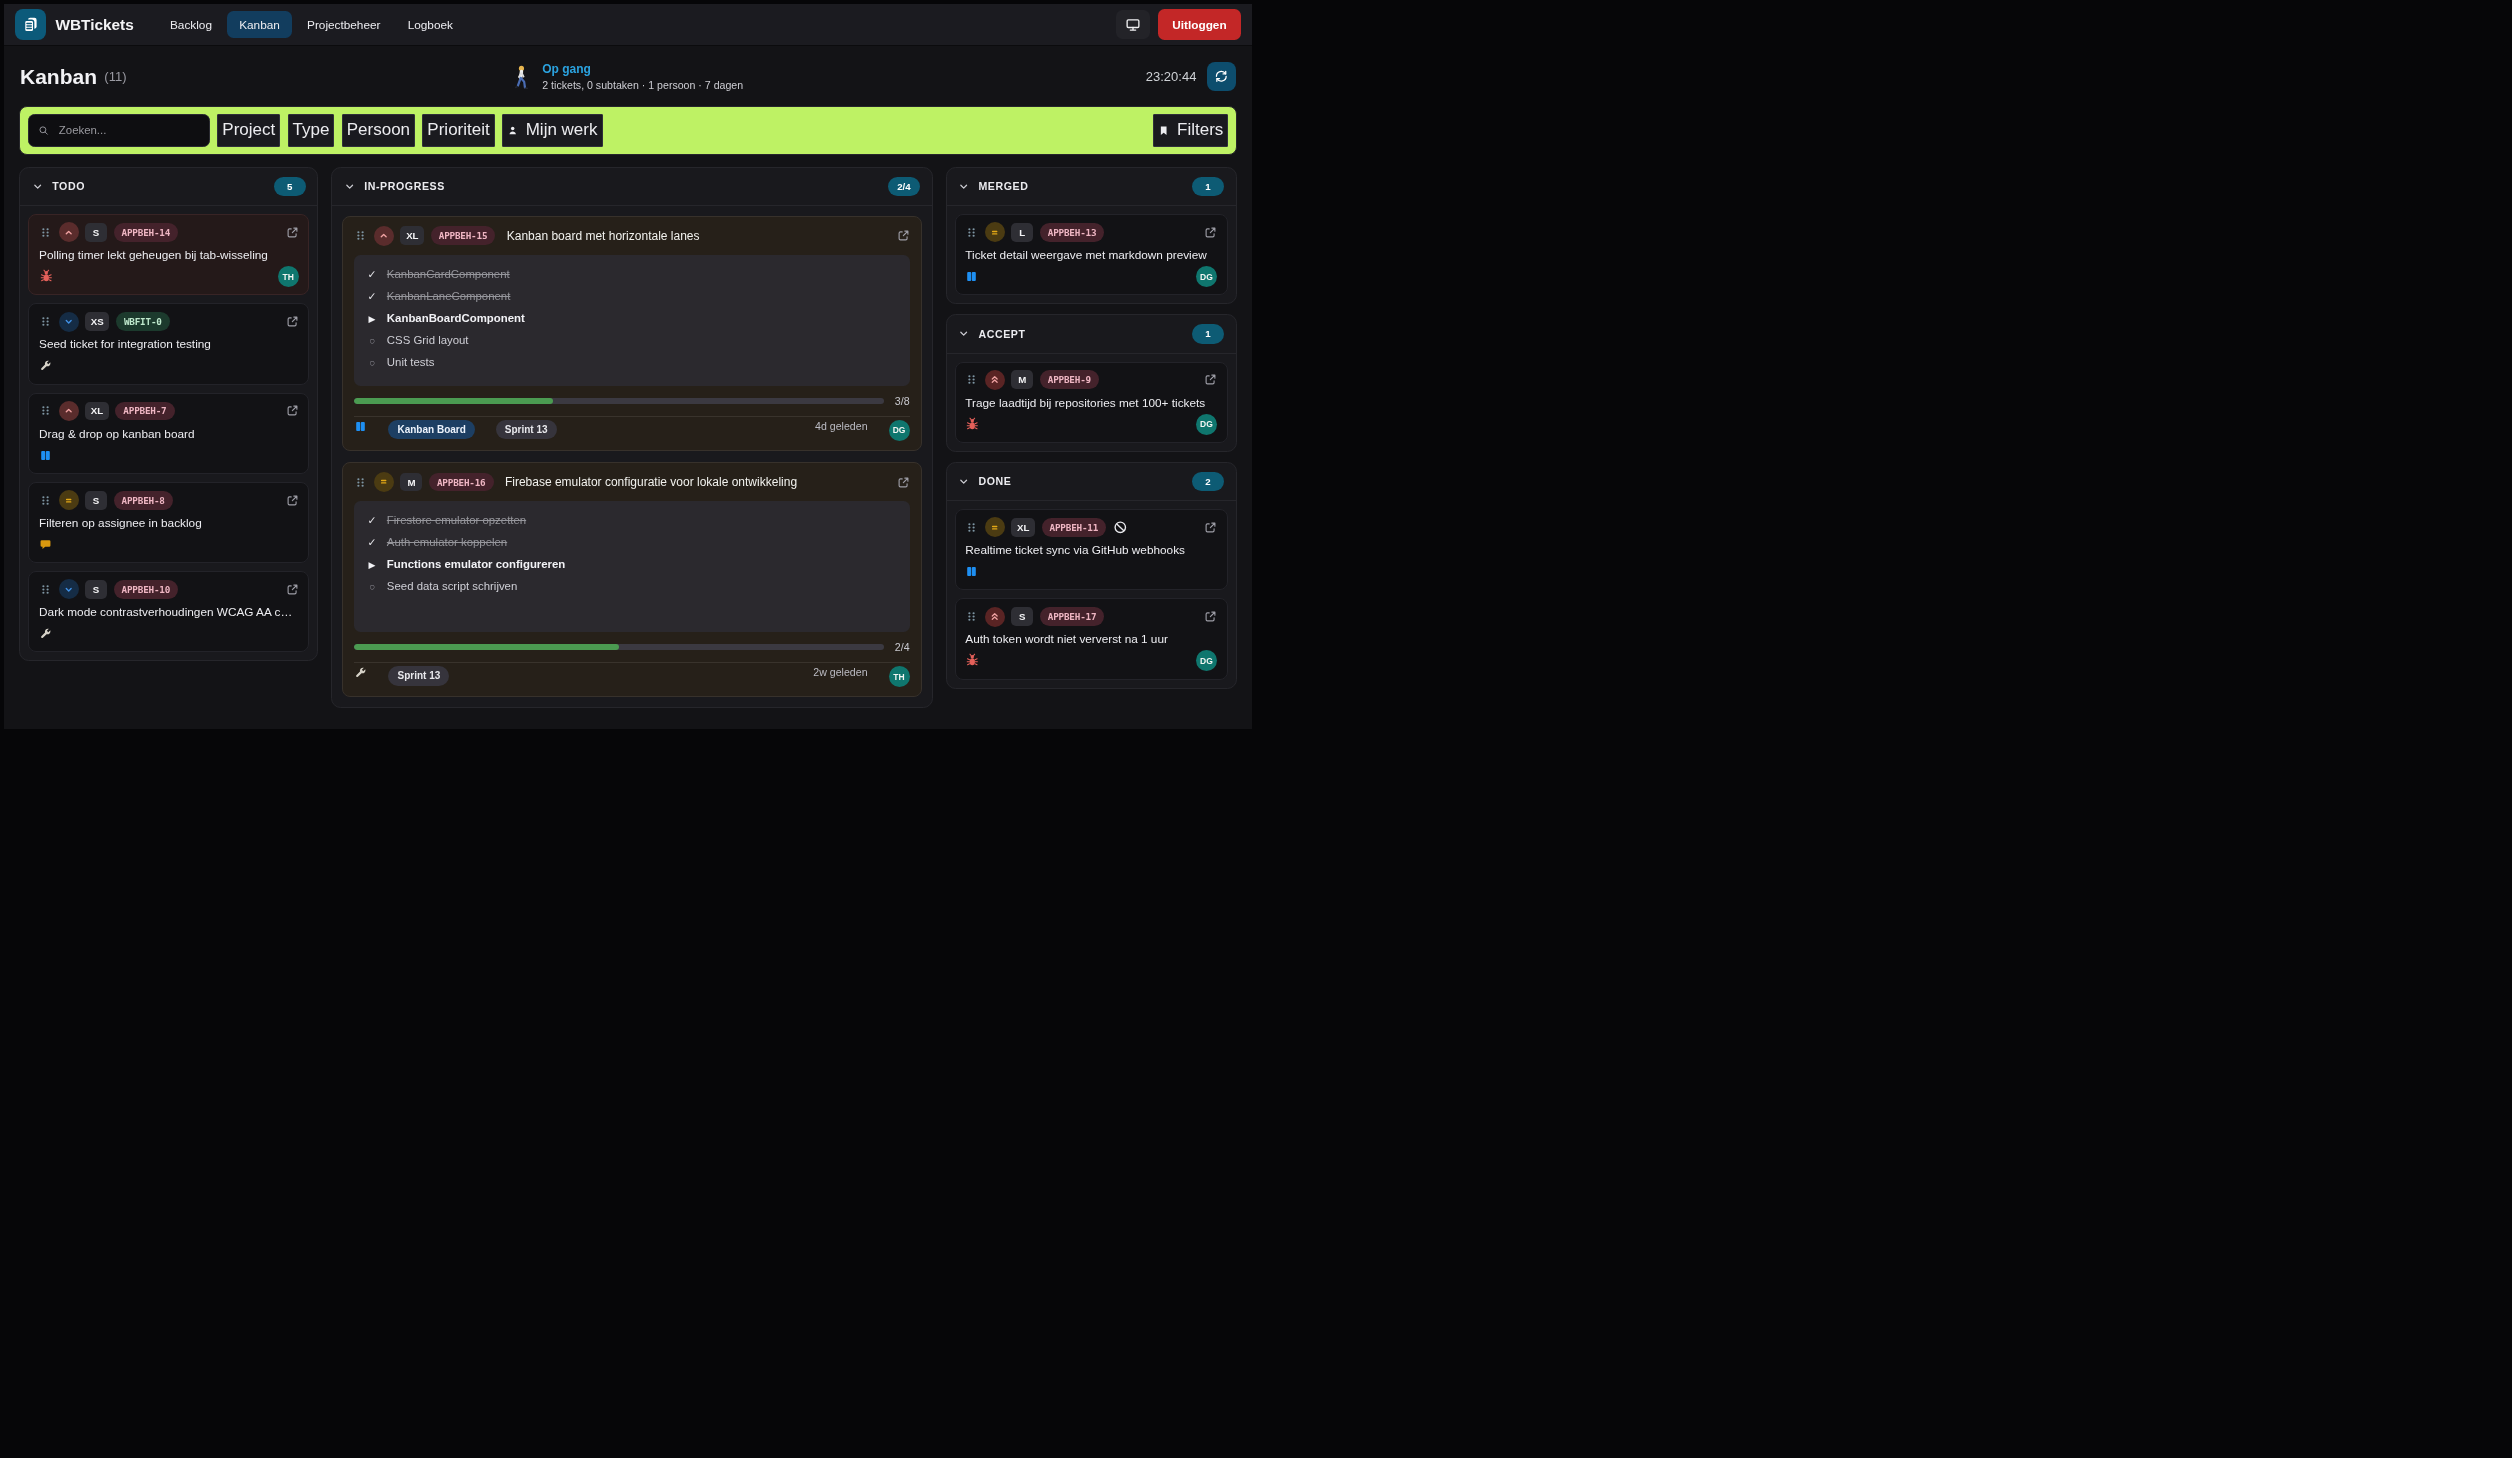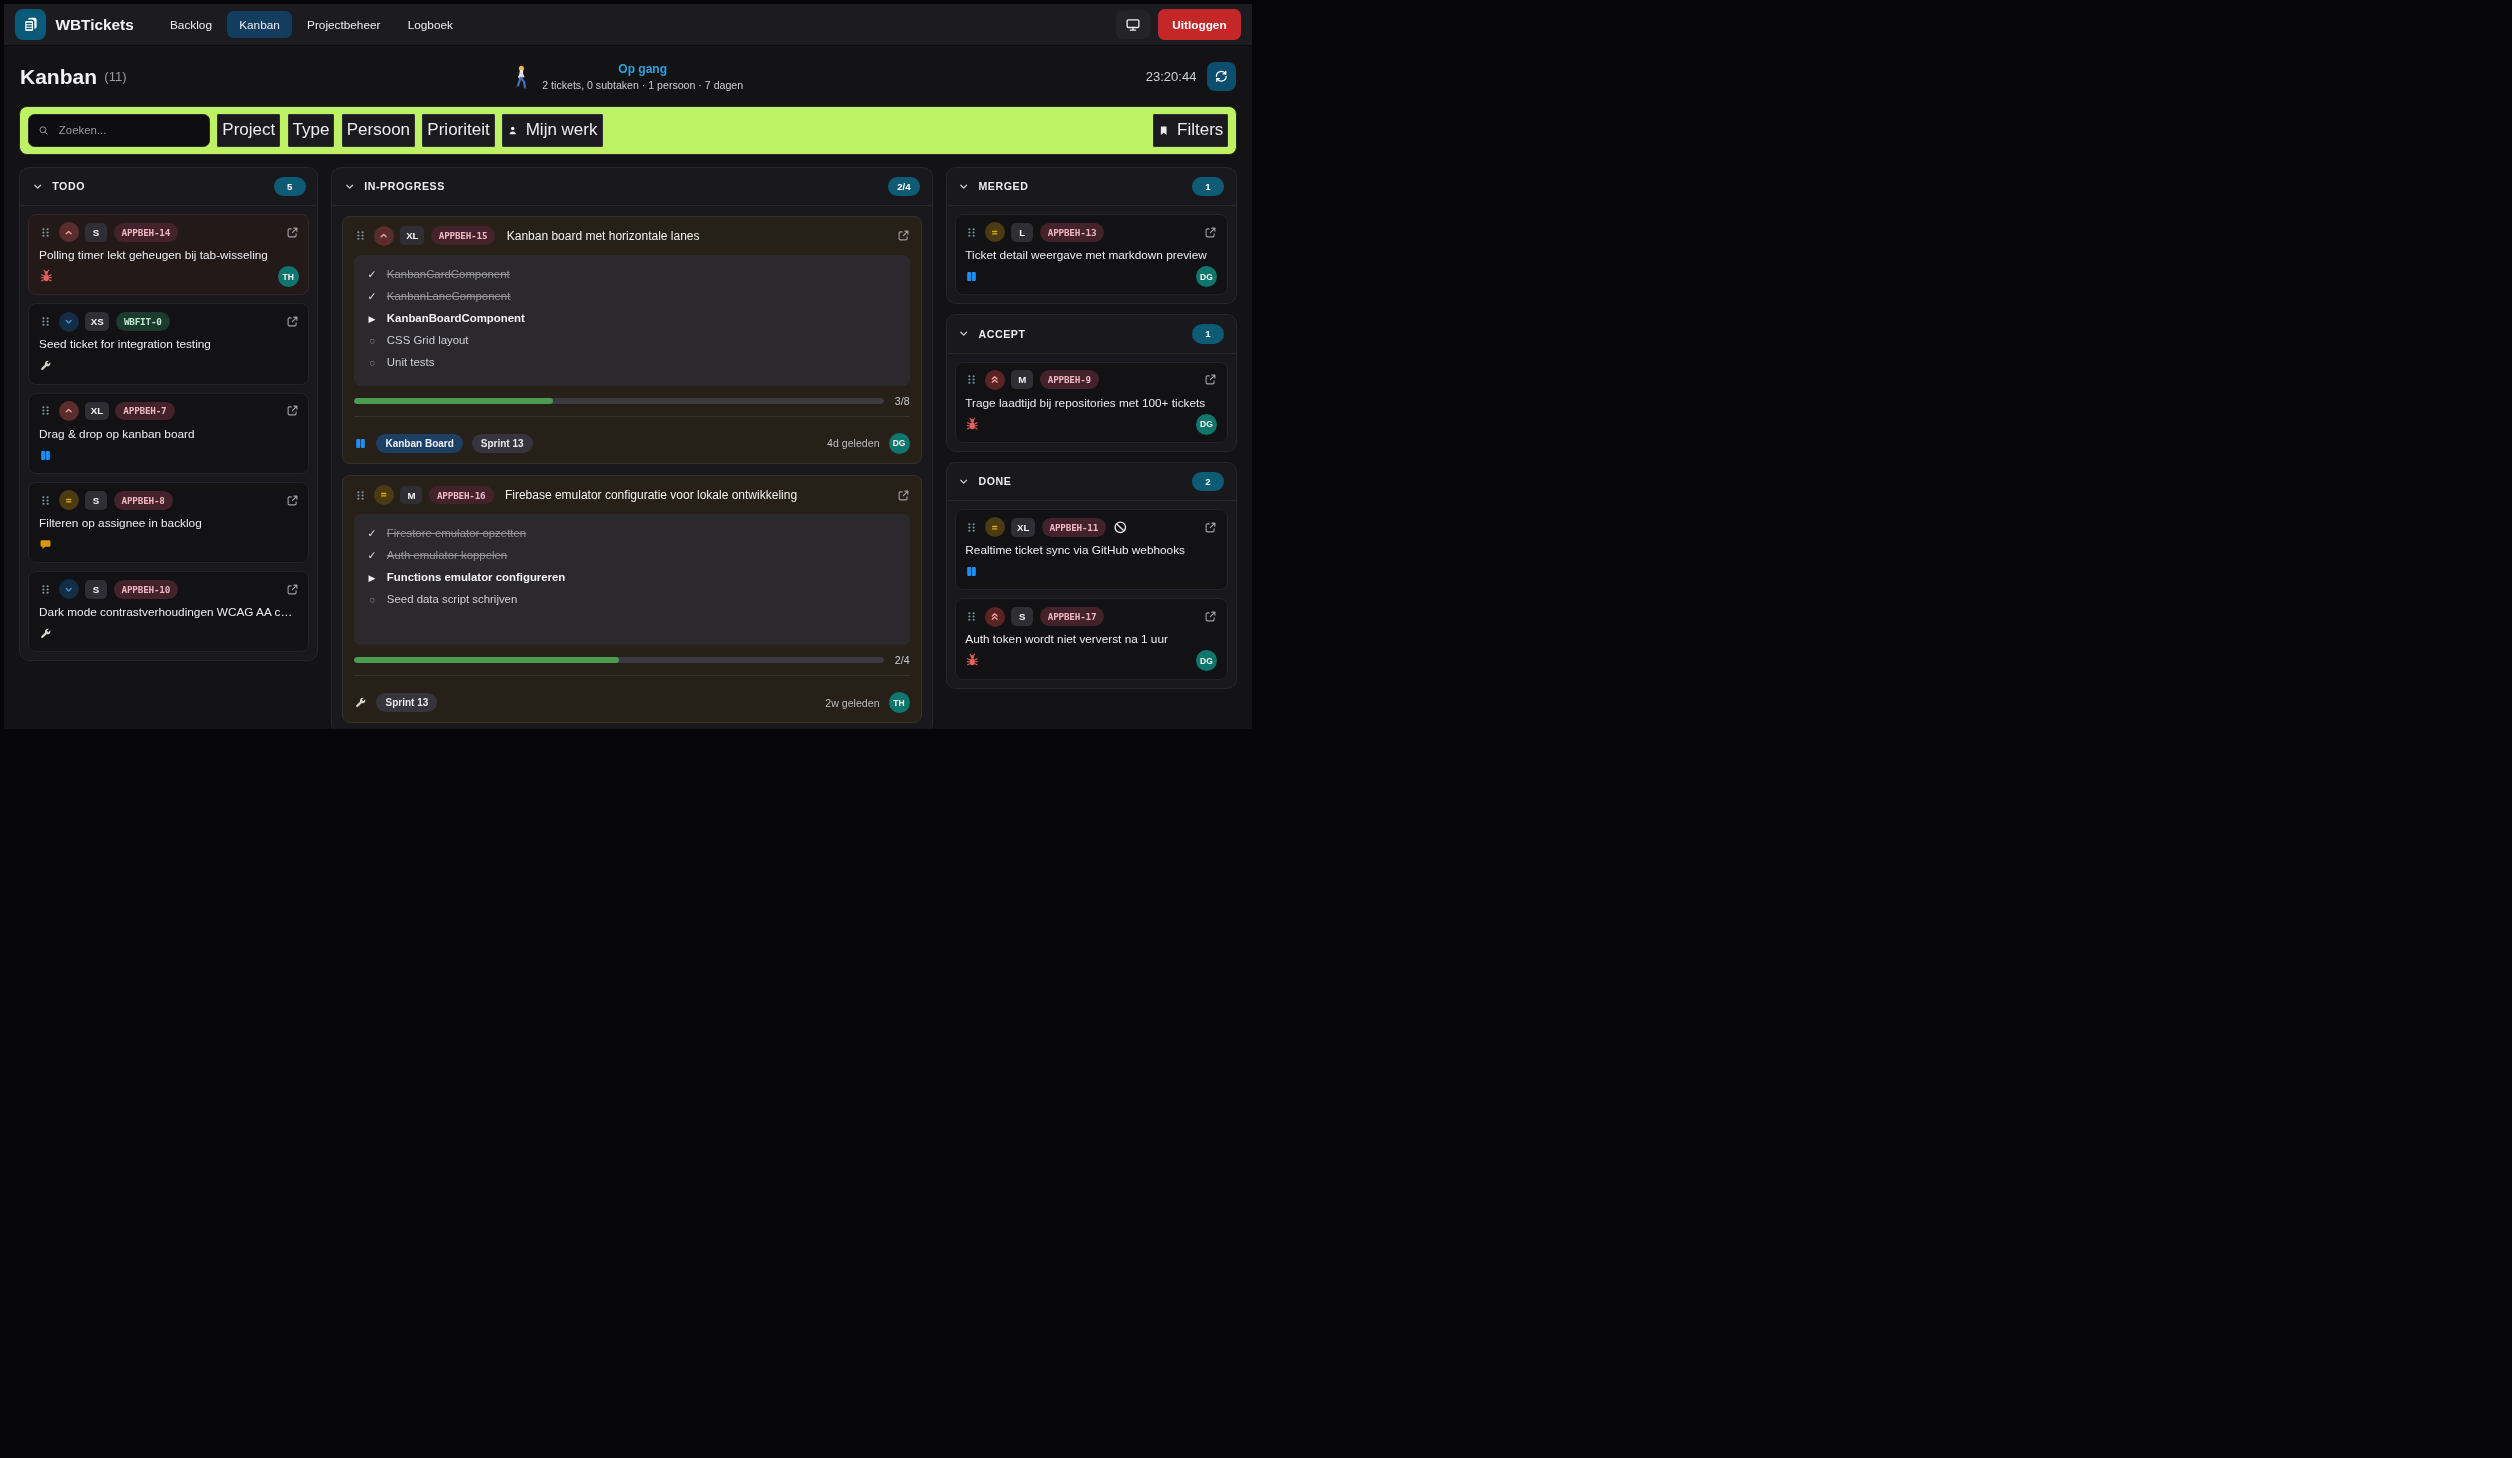--- a/index.html
+++ b/index.html
@@ -15,21 +15,21 @@
   .nav-item.active{background:#123d5e}
   .nav-right{margin-left:auto;display:flex;align-items:center;gap:8px}
   .monitor-btn{width:34px;height:29px;border-radius:6.5px;background:#232328;display:flex;align-items:center;justify-content:center;color:#f0f0f2}
   .logout-btn{height:31px;padding:0 14px;border-radius:6.5px;background:#c32727;color:#fff;font-weight:bold;font-size:11.8px;display:flex;align-items:center}
 
   
   .pagehead{position:relative;display:flex;align-items:center;padding:16px 16px 9.7px}
   .page-title{font-size:21px;font-weight:bold;color:#f2f2f5}
   .page-count{font-size:13px;color:#9a9aa2;margin-left:7.3px}
   .status{position:absolute;left:50%;transform:translateX(-50%);display:flex;align-items:center;gap:11.4px}
-  .status-text{display:flex;flex-direction:column;align-items:center;gap:3.2px}
+  .status-text{display:flex;flex-direction:column;align-items:flex-start;gap:3.2px}
   .status-label{color:#2ba3e0;font-weight:bold;font-size:12px}
   .status-meta{color:#cdcdd3;font-size:10.6px}
   .head-right{margin-left:auto;display:flex;align-items:center;gap:10.6px}
   .clock{font-size:13px;color:#ced1d5}
   .refresh-btn{width:29px;height:29px;border-radius:8px;background:#0d4d6d;display:flex;align-items:center;justify-content:center;color:#fff}
 
   
   .filterbar{margin:4.9px 15.4px 0;background:#bef264;border:0.8px solid #26262b;border-radius:8px;padding:7.3px;display:flex;gap:7.3px;align-items:center}
   .search{width:161px;height:31px;background:#0e0e11;border:0.8px solid #2a2a31;border-radius:6.5px;display:flex;align-items:center;gap:7.3px;padding:0 9.7px;color:#9a9aa0}
   .search input{background:transparent;border:none;outline:none;color:#e8e8ec;font-size:11.4px;width:100%;font-family:"Liberation Sans",sans-serif}
@@ -79,21 +79,21 @@
   .st[data-state="done"] .st-glyph::before{content:"✓";color:#e4e4e8}
   .st[data-state="done"] .st-text{text-decoration:line-through;color:#96969c}
   .st[data-state="active"] .st-glyph::before{content:"▶";color:#f2f2f6;font-size:9px}
   .st[data-state="active"] .st-text{font-weight:bold;color:#f2f2f6}
   .st[data-state="open"] .st-glyph::before{content:"○";color:#8a8a92;font-size:9.7px}
   .st[data-state="open"] .st-text{color:#cfcfd6}
   .prog{display:flex;align-items:center;gap:10.6px;margin-top:9px}
   .track{flex:1;height:6.5px;background:#3b3941;border-radius:811px;overflow:hidden}
   .fill{height:100%;background:#4b9b51;border-radius:811px}
   .plabel{font-size:10.6px;color:#c9c9cf}
-  .bfoot{margin-top:9px;border-top:0.8px solid #39332c;padding-top:16px;display:flex;align-items:center;gap:9px}
+  .bfoot{margin-top:9px;border-top:0.8px solid #39332c;padding-top:3px;display:flex;gap:21px}
   .tag{height:19.5px;padding:0 9px;border-radius:811px;background:#36343c;color:#e8e8ec;font-size:10px;font-weight:bold;display:flex;align-items:center}
   .tag.blue{background:#1d3f63;color:#ecf3fc}
   .age{margin-left:auto;font-size:10.6px;color:#bcbcc4}
   .bfoot .avatar{margin-left:0}
   .i{width:13px;height:13px}.i14{width:11.4px;height:11.4px}.i18{width:14.6px;height:14.6px}.i20{width:16px;height:16px}.i24{width:19.5px;height:19.5px}
 </style>
 </head>
 <body>
 
 <svg width="0" height="0" style="position:absolute">

